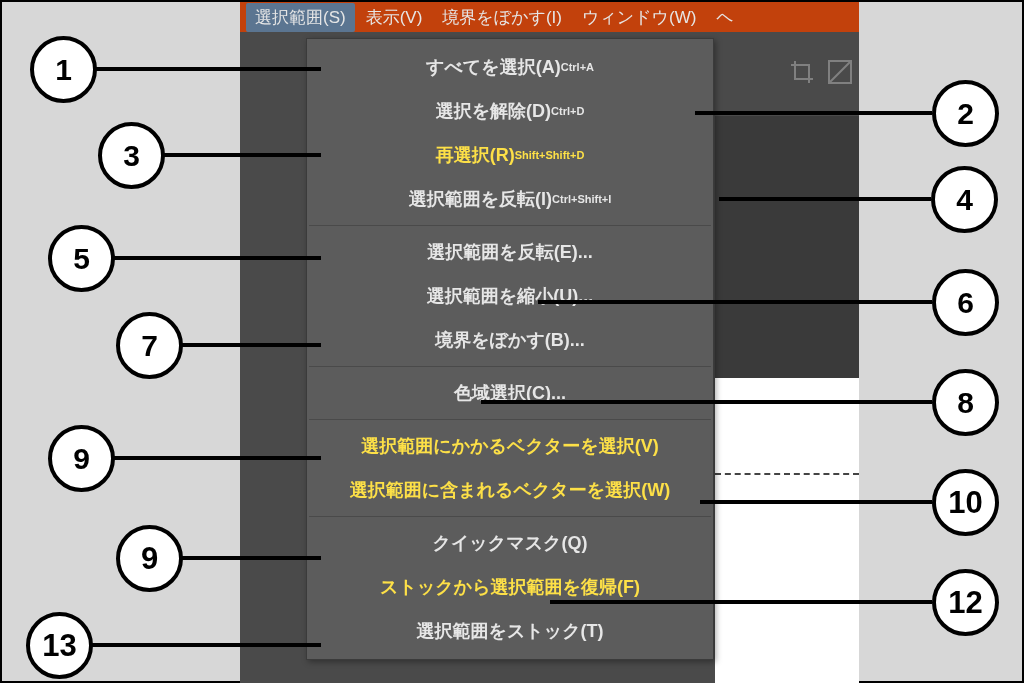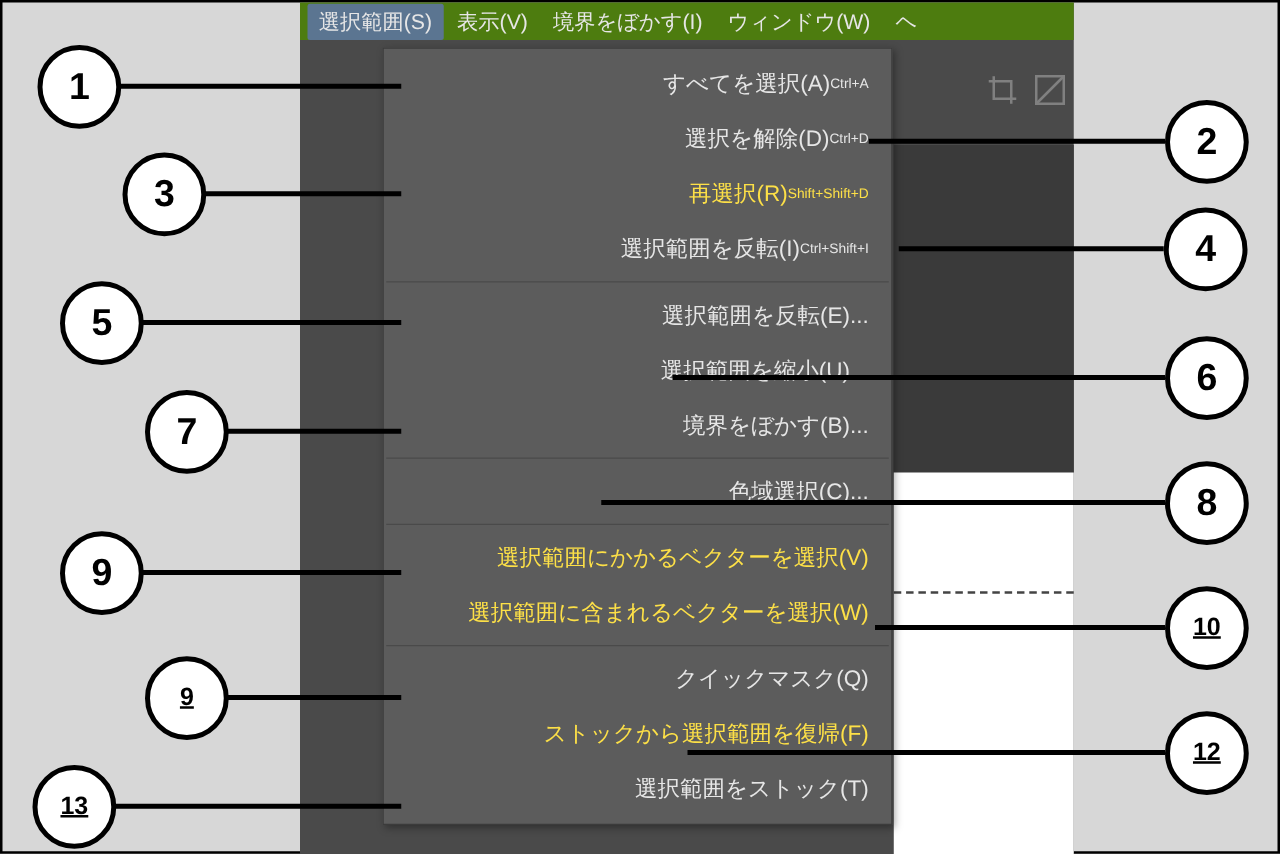--- a/index.html
+++ b/index.html
@@ -3,44 +3,44 @@
 <meta charset="utf-8">
 <style>
 html,body{margin:0;padding:0;width:1024px;height:683px;overflow:hidden;}
 body{background:#d7d7d7;font-family:"Meiryo","Hiragino Sans",sans-serif;}
 .frame{position:absolute;left:0;top:0;width:1024px;height:683px;border:2px solid #000;box-sizing:border-box;}
 
 
 .panel{position:absolute;left:238px;top:0;width:619px;height:683px;background:#4a4a4a;}
 
 
-.menubar{position:absolute;left:0;top:0;right:0;height:30px;background:#4d7c0f;display:flex;align-items:center;padding-left:6px;gap:2px;font-size:17px;color:#e6e6e6;}
+.menubar{position:absolute;left:0;top:0;right:0;height:30px;background:#c2410c;display:flex;align-items:center;padding-left:6px;gap:2px;font-size:17px;color:#e6e6e6;}
 .menubar .item{padding:3px 9px;border-radius:2px;}
 .menubar .item.selected{background:#5b7591;}
 
 
 .tool-icons{position:absolute;right:0;top:40px;height:60px;display:flex;align-items:center;gap:4px;padding-right:2px;}
 .tool-icon{width:34px;height:34px;display:flex;align-items:center;justify-content:center;opacity:.35;}
 .tool-icon svg{stroke:#e6e6e6;fill:none;stroke-width:2;}
 
 
 .dropdown{position:absolute;left:66px;top:36px;width:406px;background:#5c5c5c;border:1px solid #3b3b3b;box-shadow:2px 2px 6px rgba(0,0,0,.35);padding:6px 0;}
-.row{display:flex;align-items:center;justify-content:flex-end;padding:6px 18px 6px 18px;color:#e6e6e6;font-size:18px;height:32px;box-sizing:content-box;}
+.row{display:flex;align-items:center;justify-content:center;padding:6px 18px 6px 18px;color:#e6e6e6;font-size:18px;height:32px;box-sizing:content-box;font-weight:bold;}
 .row.disabled{color:#fde047;}
 .row .sc{font-size:11px;}
 .sep{height:1px;background:#4a4a4a;margin:4px 2px;}
 
 
 .canvas{position:absolute;left:475px;top:114px;width:144px;height:569px;background:#3a3a3a;}
 .canvas .white{position:absolute;left:0;top:262px;width:144px;height:307px;background:#ffffff;}
 .canvas .dashed{position:absolute;left:0;top:357px;width:144px;height:0;border-top:2px dashed #444;}
 
 
 .ann{position:absolute;width:59px;height:59px;border:4px solid #000;background:#fff;border-radius:50%;display:flex;align-items:center;justify-content:center;font-weight:900;font-size:30px;font-family:Arial,sans-serif;}
-.ann.big{font-size:20px;text-decoration:underline;}
+.ann.big{font-size:31px;}
 
 .lead{position:absolute;height:4px;background:#000;transform-origin:left center;}
 </style>
 </head>
 <body>
 
 <div class="frame">
 
   <div class="panel">
 

